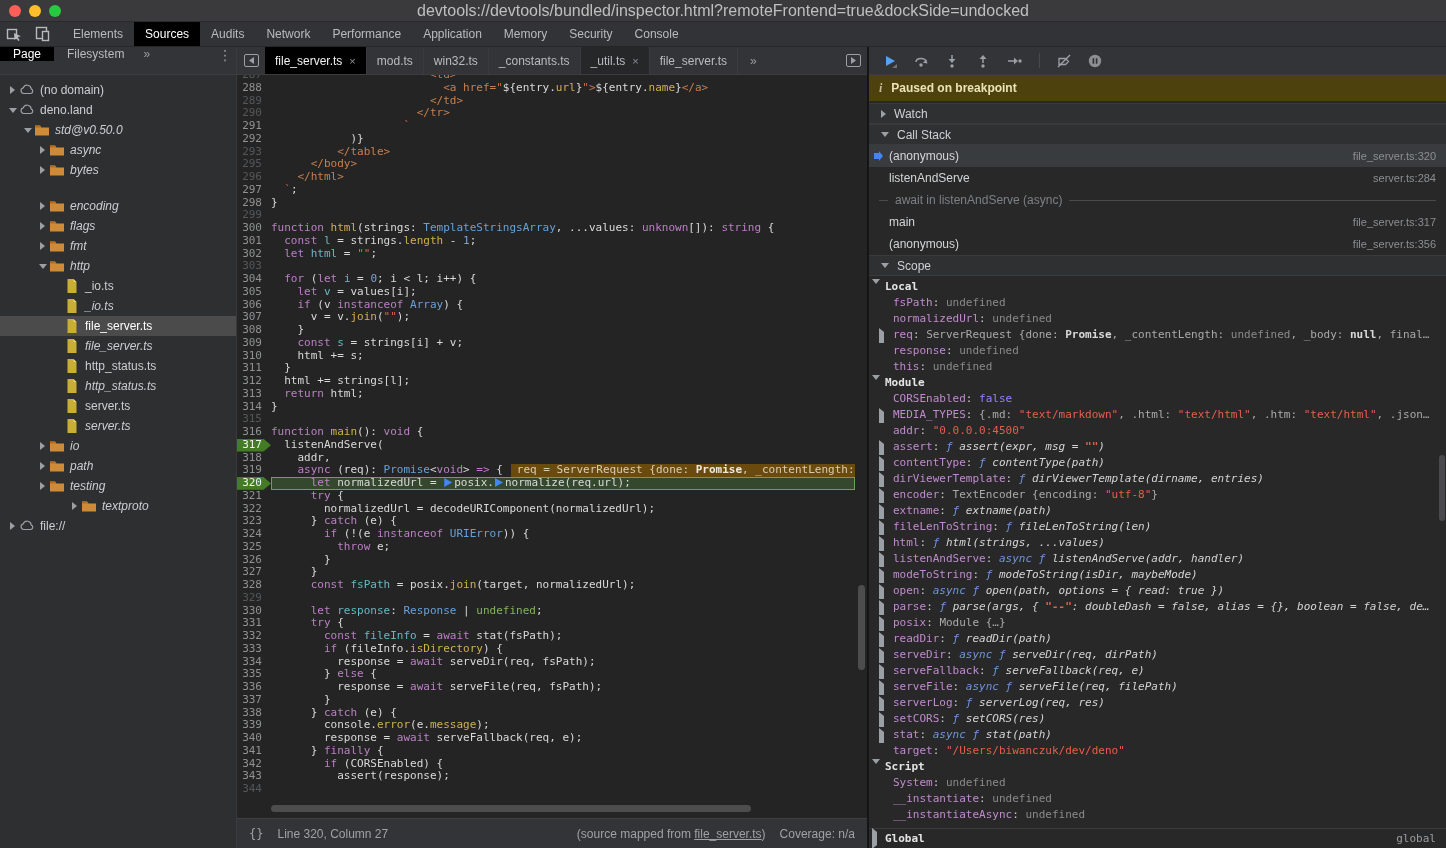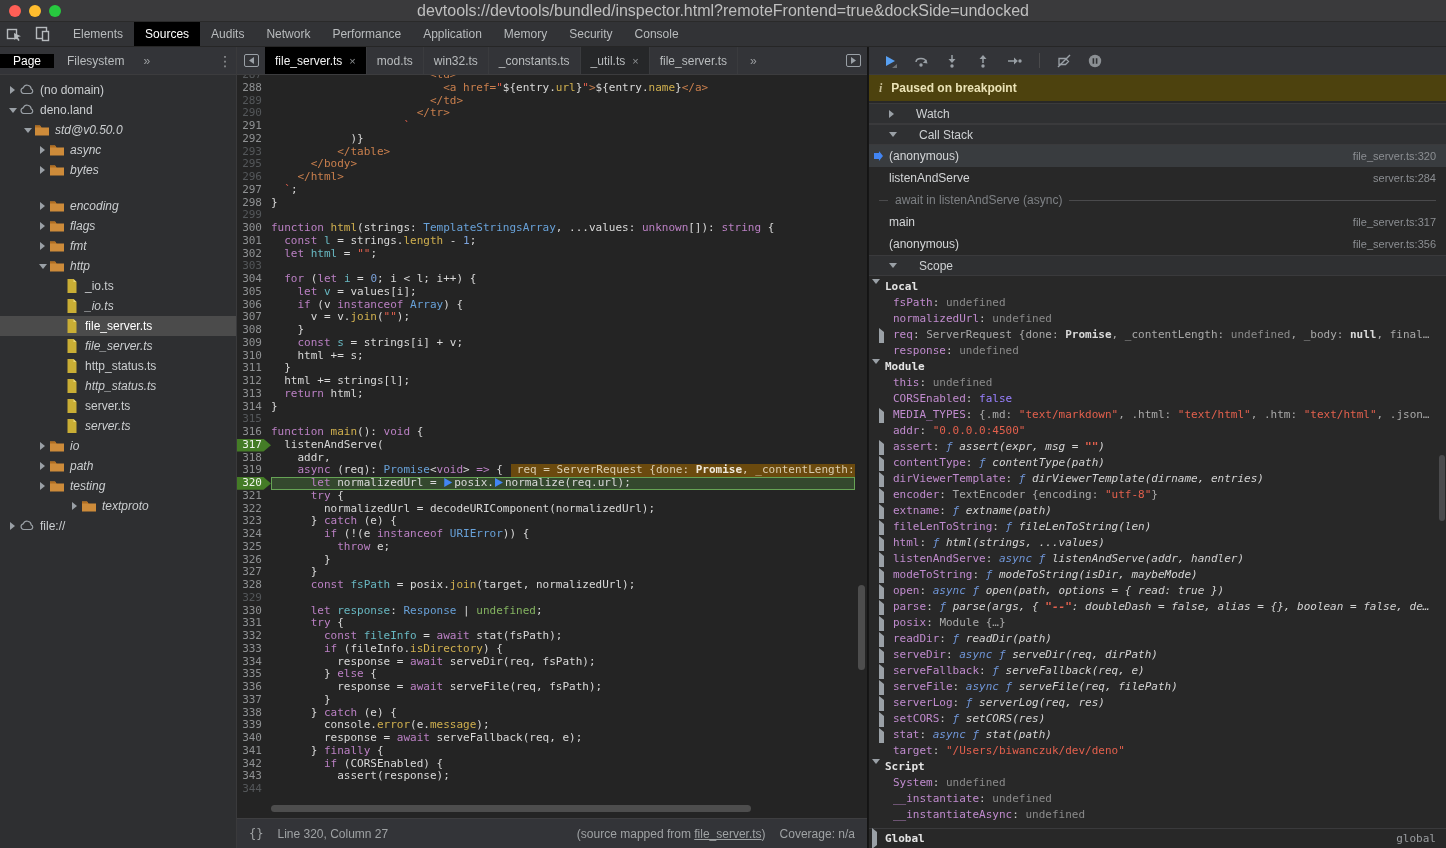--- a/index.html
+++ b/index.html
@@ -23,21 +23,21 @@
   .mtab { padding:0 11px; display:flex; align-items:center; color:#b9bcbe; font-size:12px; cursor:default; }
   .mtab.active { background:#000; color:#fff; }
 
   
   .workspace { position:absolute; top:47px; left:0; right:0; bottom:0; display:flex; }
 
   
   .left-pane { width:237px; flex:none; display:flex; flex-direction:column;
                border-right:1px solid #3a3a3c; background:#2e2f31; }
   .pane-tabs { height:28px; background:#333438; border-bottom:1px solid #3c3c3e;
-               display:flex; align-items:center; font-size:12px; color:#b9bcbe; }
+               display:flex; align-items:flex-start; font-size:12px; color:#b9bcbe; }
   .ptab { padding:0 13px; display:flex; align-items:center; }
   .ptab.active { background:#000; color:#fff; }
   .ptab-ovf { padding:0 6px; display:flex; align-items:center; color:#9a9da0; }
   .pane-tabs .spacer { flex:1; }
   .dots { width:22px; display:flex; align-items:center; justify-content:center; color:#9a9da0;
           font-size:14px; letter-spacing:0; }
   .tree { flex:1; padding-top:5px; overflow:hidden; font-size:12px; color:#cbced0; }
   .trow { height:20px; display:flex; align-items:center; white-space:nowrap; }
   .trow.sel { background:#4b4b4b; color:#fff; }
   .trow .arr { width:13px; flex:none; display:flex; justify-content:center; }
@@ -89,21 +89,21 @@
   
   .right-pane { width:578px; flex:none; display:flex; flex-direction:column;
                 background:#282828; border-left:1px solid #161616; position:relative; }
   .dbg-toolbar { height:28px; background:#333438; border-bottom:1px solid #3c3c3e;
                  display:flex; align-items:center; padding-left:14px; gap:17px; flex:none; }
   .dbg-sep { width:1px; height:15px; background:#4a4a4c; }
   .banner { height:26px; background:#4d420e; color:#ebe3b6; font-weight:bold; font-size:12px;
             display:flex; align-items:center; padding-left:10px; gap:9px; flex:none; }
   .banner .i { font-family:"Liberation Serif",serif; font-style:italic; color:#c6bd95; font-weight:bold; }
   .sect { height:21px; background:#2f3032; border-top:1px solid #3a3a3c; border-bottom:1px solid #3a3a3c;
-          display:flex; align-items:center; padding-left:20px; gap:22px; color:#ced1d3; font-size:12px; flex:none; }
+          display:flex; align-items:center; padding-left:12px; gap:8px; color:#ced1d3; font-size:12px; flex:none; }
   .sect.watch { margin-top:2px; }
   .frames { flex:none; }
   .frame { height:22px; display:flex; align-items:center; padding:0 10px 0 20px; font-size:12px;
            color:#d3d5d7; position:relative; }
   .frame.active { background:#393c3f; }
   .frame .loc { margin-left:auto; color:#8b8e92; font-size:11px; }
   .frame .cur { position:absolute; left:5px; top:6px; width:9px; height:10px; background:#4285f4;
                 clip-path:polygon(0 20%,55% 20%,55% 0,100% 50%,55% 100%,55% 80%,0 80%); }
   .frame.asyncrow { color:#7d8084; padding-left:10px; }
   .frame.asyncrow .aline { height:1px; background:#4a4a4c; }
@@ -638,22 +638,22 @@
       <div class="sect">
         <span class="sarr-d"></span>
         <span>Scope</span>
       </div>
       <div class="scope" id="scope-rows">
           <div class="srow shead"><span class="sarr"><span class="sarr-d"></span></span><span>Local</span></div>
           <div class="srow"><span class="nm">fsPath</span><span class="pc">: </span><span class="s-u">undefined</span></div>
           <div class="srow"><span class="nm">normalizedUrl</span><span class="pc">: </span><span class="s-u">undefined</span></div>
           <div class="srow"><span class="sarr"><span class="sarr-r"></span></span><span class="nm">req</span><span class="pc">: </span><span class="s-v">ServerRequest {done: </span><span class="s-b">Promise</span><span class="s-v">, _contentLength: </span><span class="s-u">undefined</span><span class="s-v">, _body: </span><span class="s-b">null</span><span class="s-v">, final…</span></div>
           <div class="srow"><span class="nm">response</span><span class="pc">: </span><span class="s-u">undefined</span></div>
+          <div class="srow"><span class="nm">this</span><span class="pc">: </span><span class="s-u">undefined</span></div>
           <div class="srow shead"><span class="sarr"><span class="sarr-d"></span></span><span>Module</span></div>
-          <div class="srow"><span class="nm">this</span><span class="pc">: </span><span class="s-u">undefined</span></div>
           <div class="srow"><span class="nm">CORSEnabled</span><span class="pc">: </span><span class="s-kb">false</span></div>
           <div class="srow"><span class="sarr"><span class="sarr-r"></span></span><span class="nm">MEDIA_TYPES</span><span class="pc">: </span><span class="s-v">{.md: </span><span class="s-s">"text/markdown"</span><span class="s-v">, .html: </span><span class="s-s">"text/html"</span><span class="s-v">, .htm: </span><span class="s-s">"text/html"</span><span class="s-v">, .json…</span></div>
           <div class="srow"><span class="nm">addr</span><span class="pc">: </span><span class="s-s">"0.0.0.0:4500"</span></div>
           <div class="srow"><span class="sarr"><span class="sarr-r"></span></span><span class="nm">assert</span><span class="pc">: </span><span class="s-fl">ƒ </span><span class="s-sg">assert(expr, msg = </span><span class="s-sgs">""</span><span class="s-sg">)</span></div>
           <div class="srow"><span class="sarr"><span class="sarr-r"></span></span><span class="nm">contentType</span><span class="pc">: </span><span class="s-fl">ƒ </span><span class="s-sg">contentType(path)</span></div>
           <div class="srow"><span class="sarr"><span class="sarr-r"></span></span><span class="nm">dirViewerTemplate</span><span class="pc">: </span><span class="s-fl">ƒ </span><span class="s-sg">dirViewerTemplate(dirname, entries)</span></div>
           <div class="srow"><span class="sarr"><span class="sarr-r"></span></span><span class="nm">encoder</span><span class="pc">: </span><span class="s-v">TextEncoder {encoding: </span><span class="s-s">"utf-8"</span><span class="s-v">}</span></div>
           <div class="srow"><span class="sarr"><span class="sarr-r"></span></span><span class="nm">extname</span><span class="pc">: </span><span class="s-fl">ƒ </span><span class="s-sg">extname(path)</span></div>
           <div class="srow"><span class="sarr"><span class="sarr-r"></span></span><span class="nm">fileLenToString</span><span class="pc">: </span><span class="s-fl">ƒ </span><span class="s-sg">fileLenToString(len)</span></div>
           <div class="srow"><span class="sarr"><span class="sarr-r"></span></span><span class="nm">html</span><span class="pc">: </span><span class="s-fl">ƒ </span><span class="s-sg">html(strings, ...values)</span></div>

